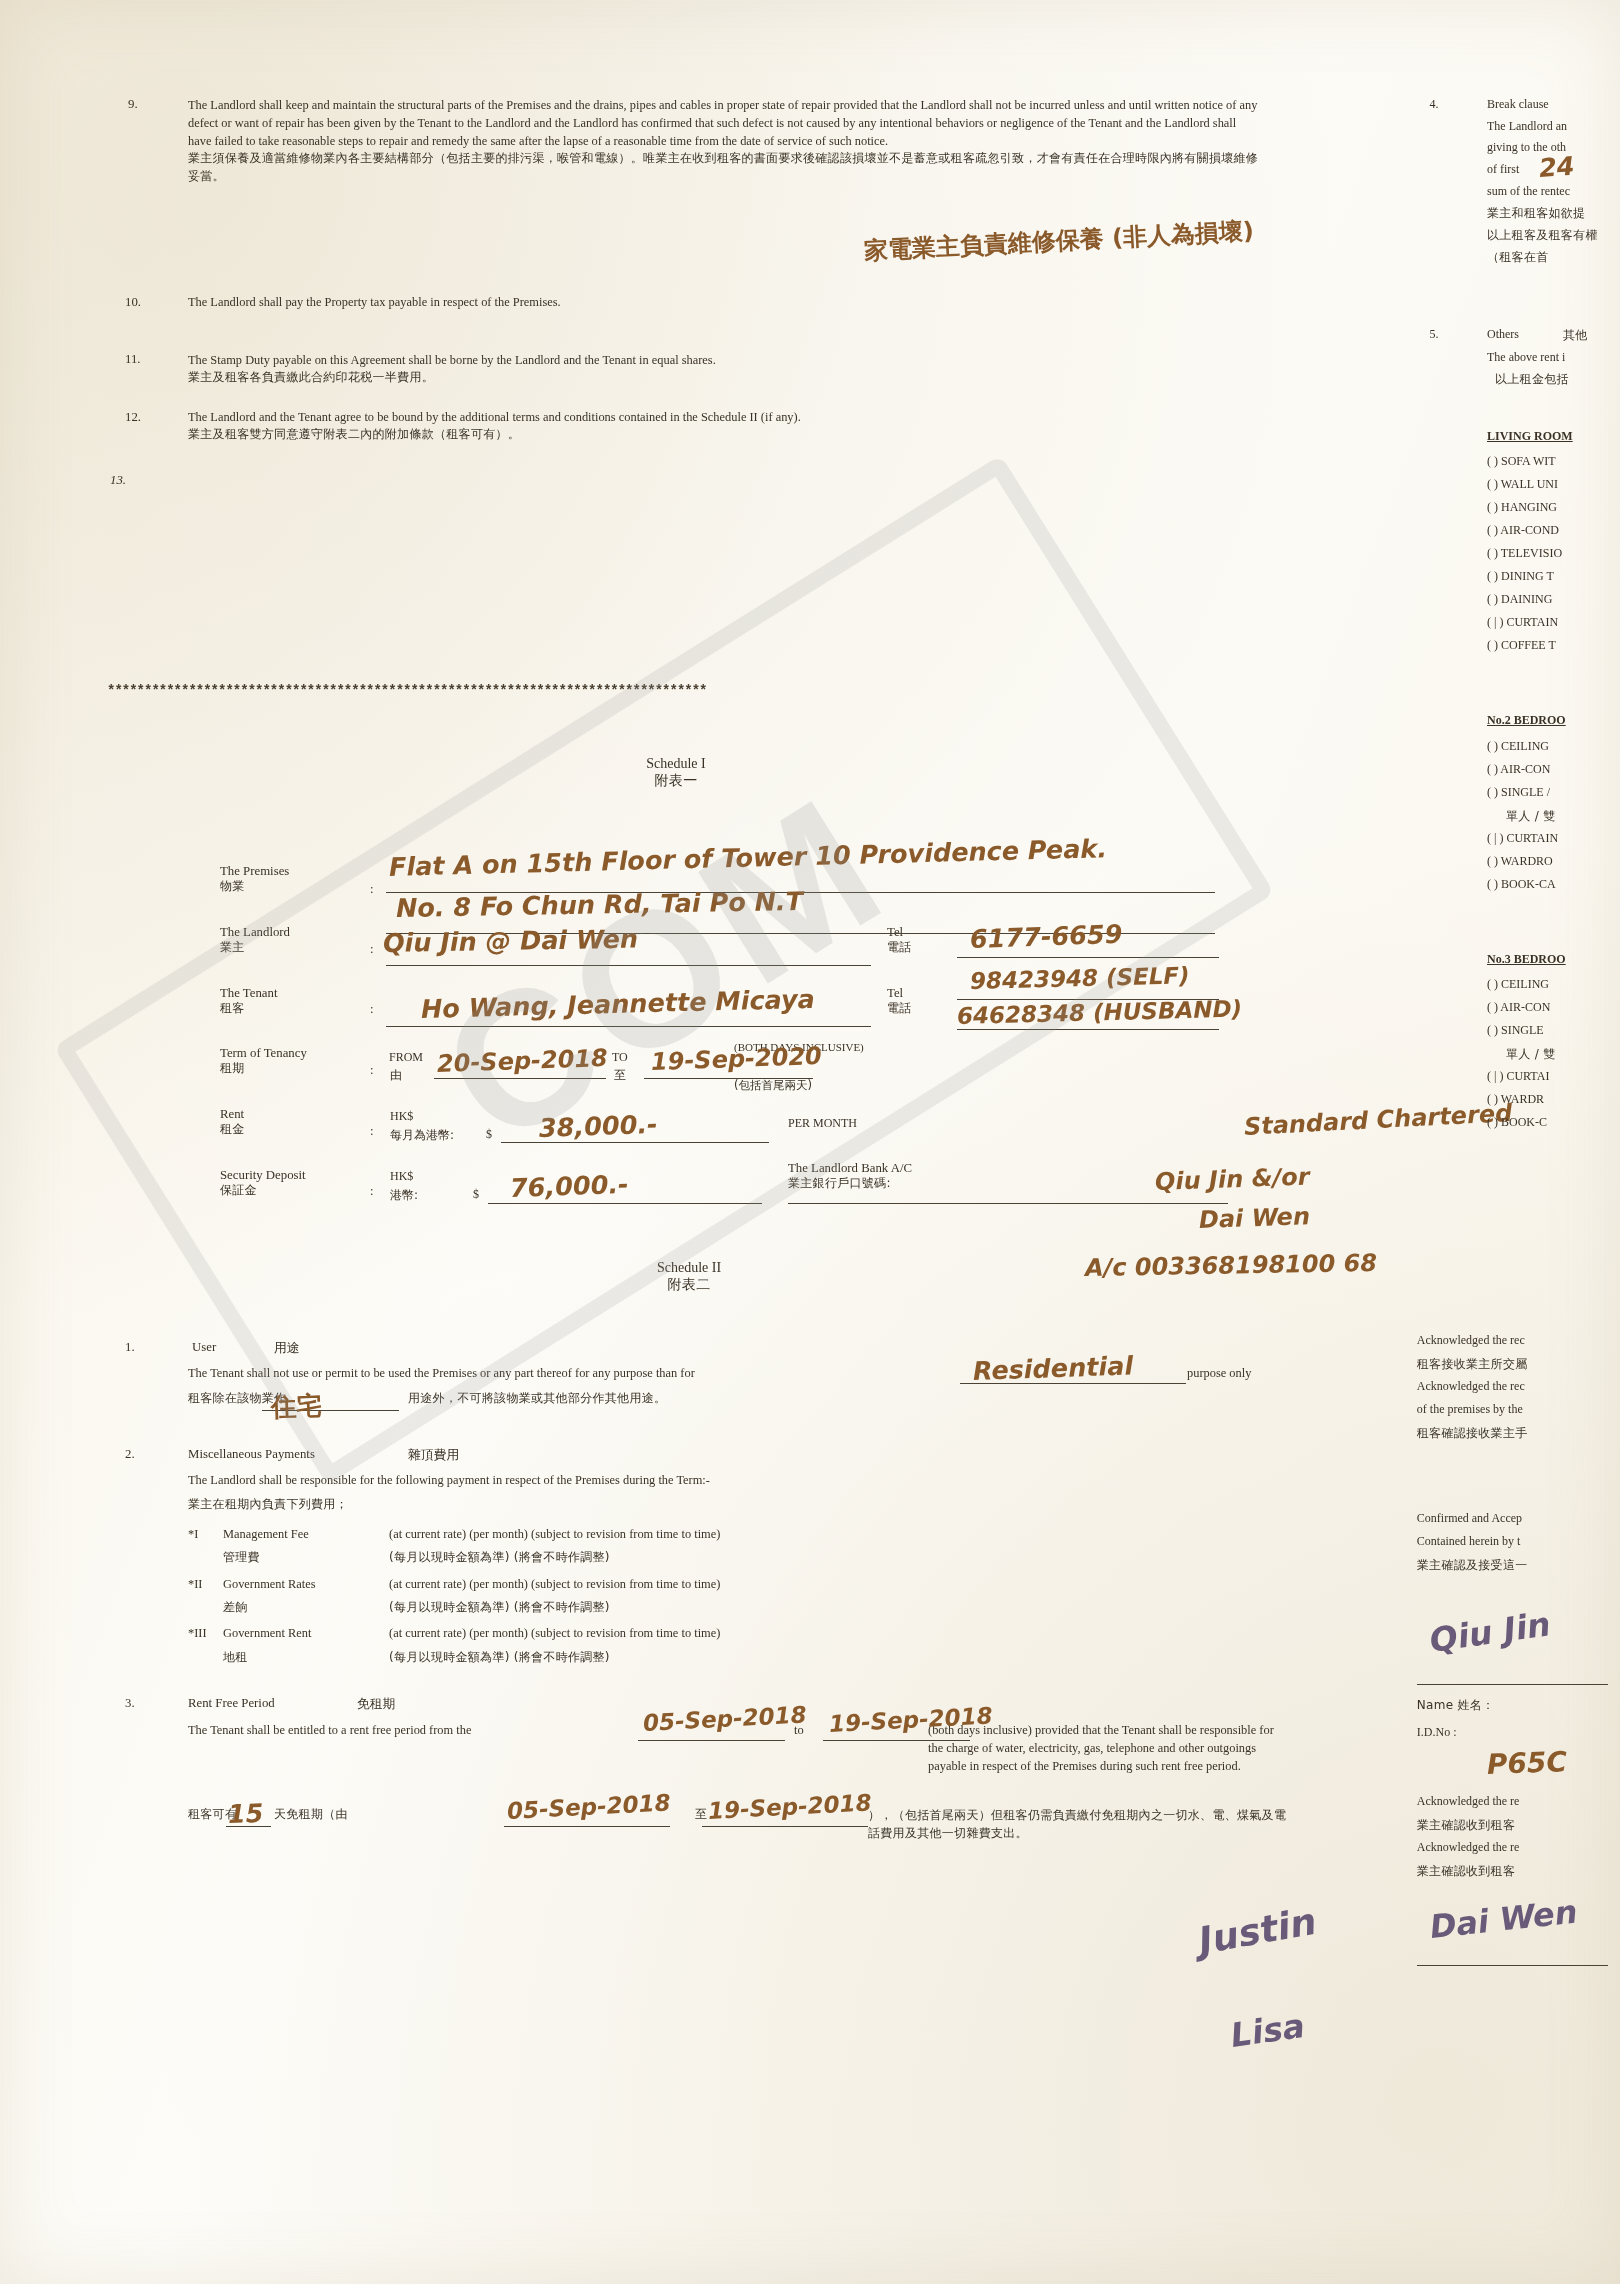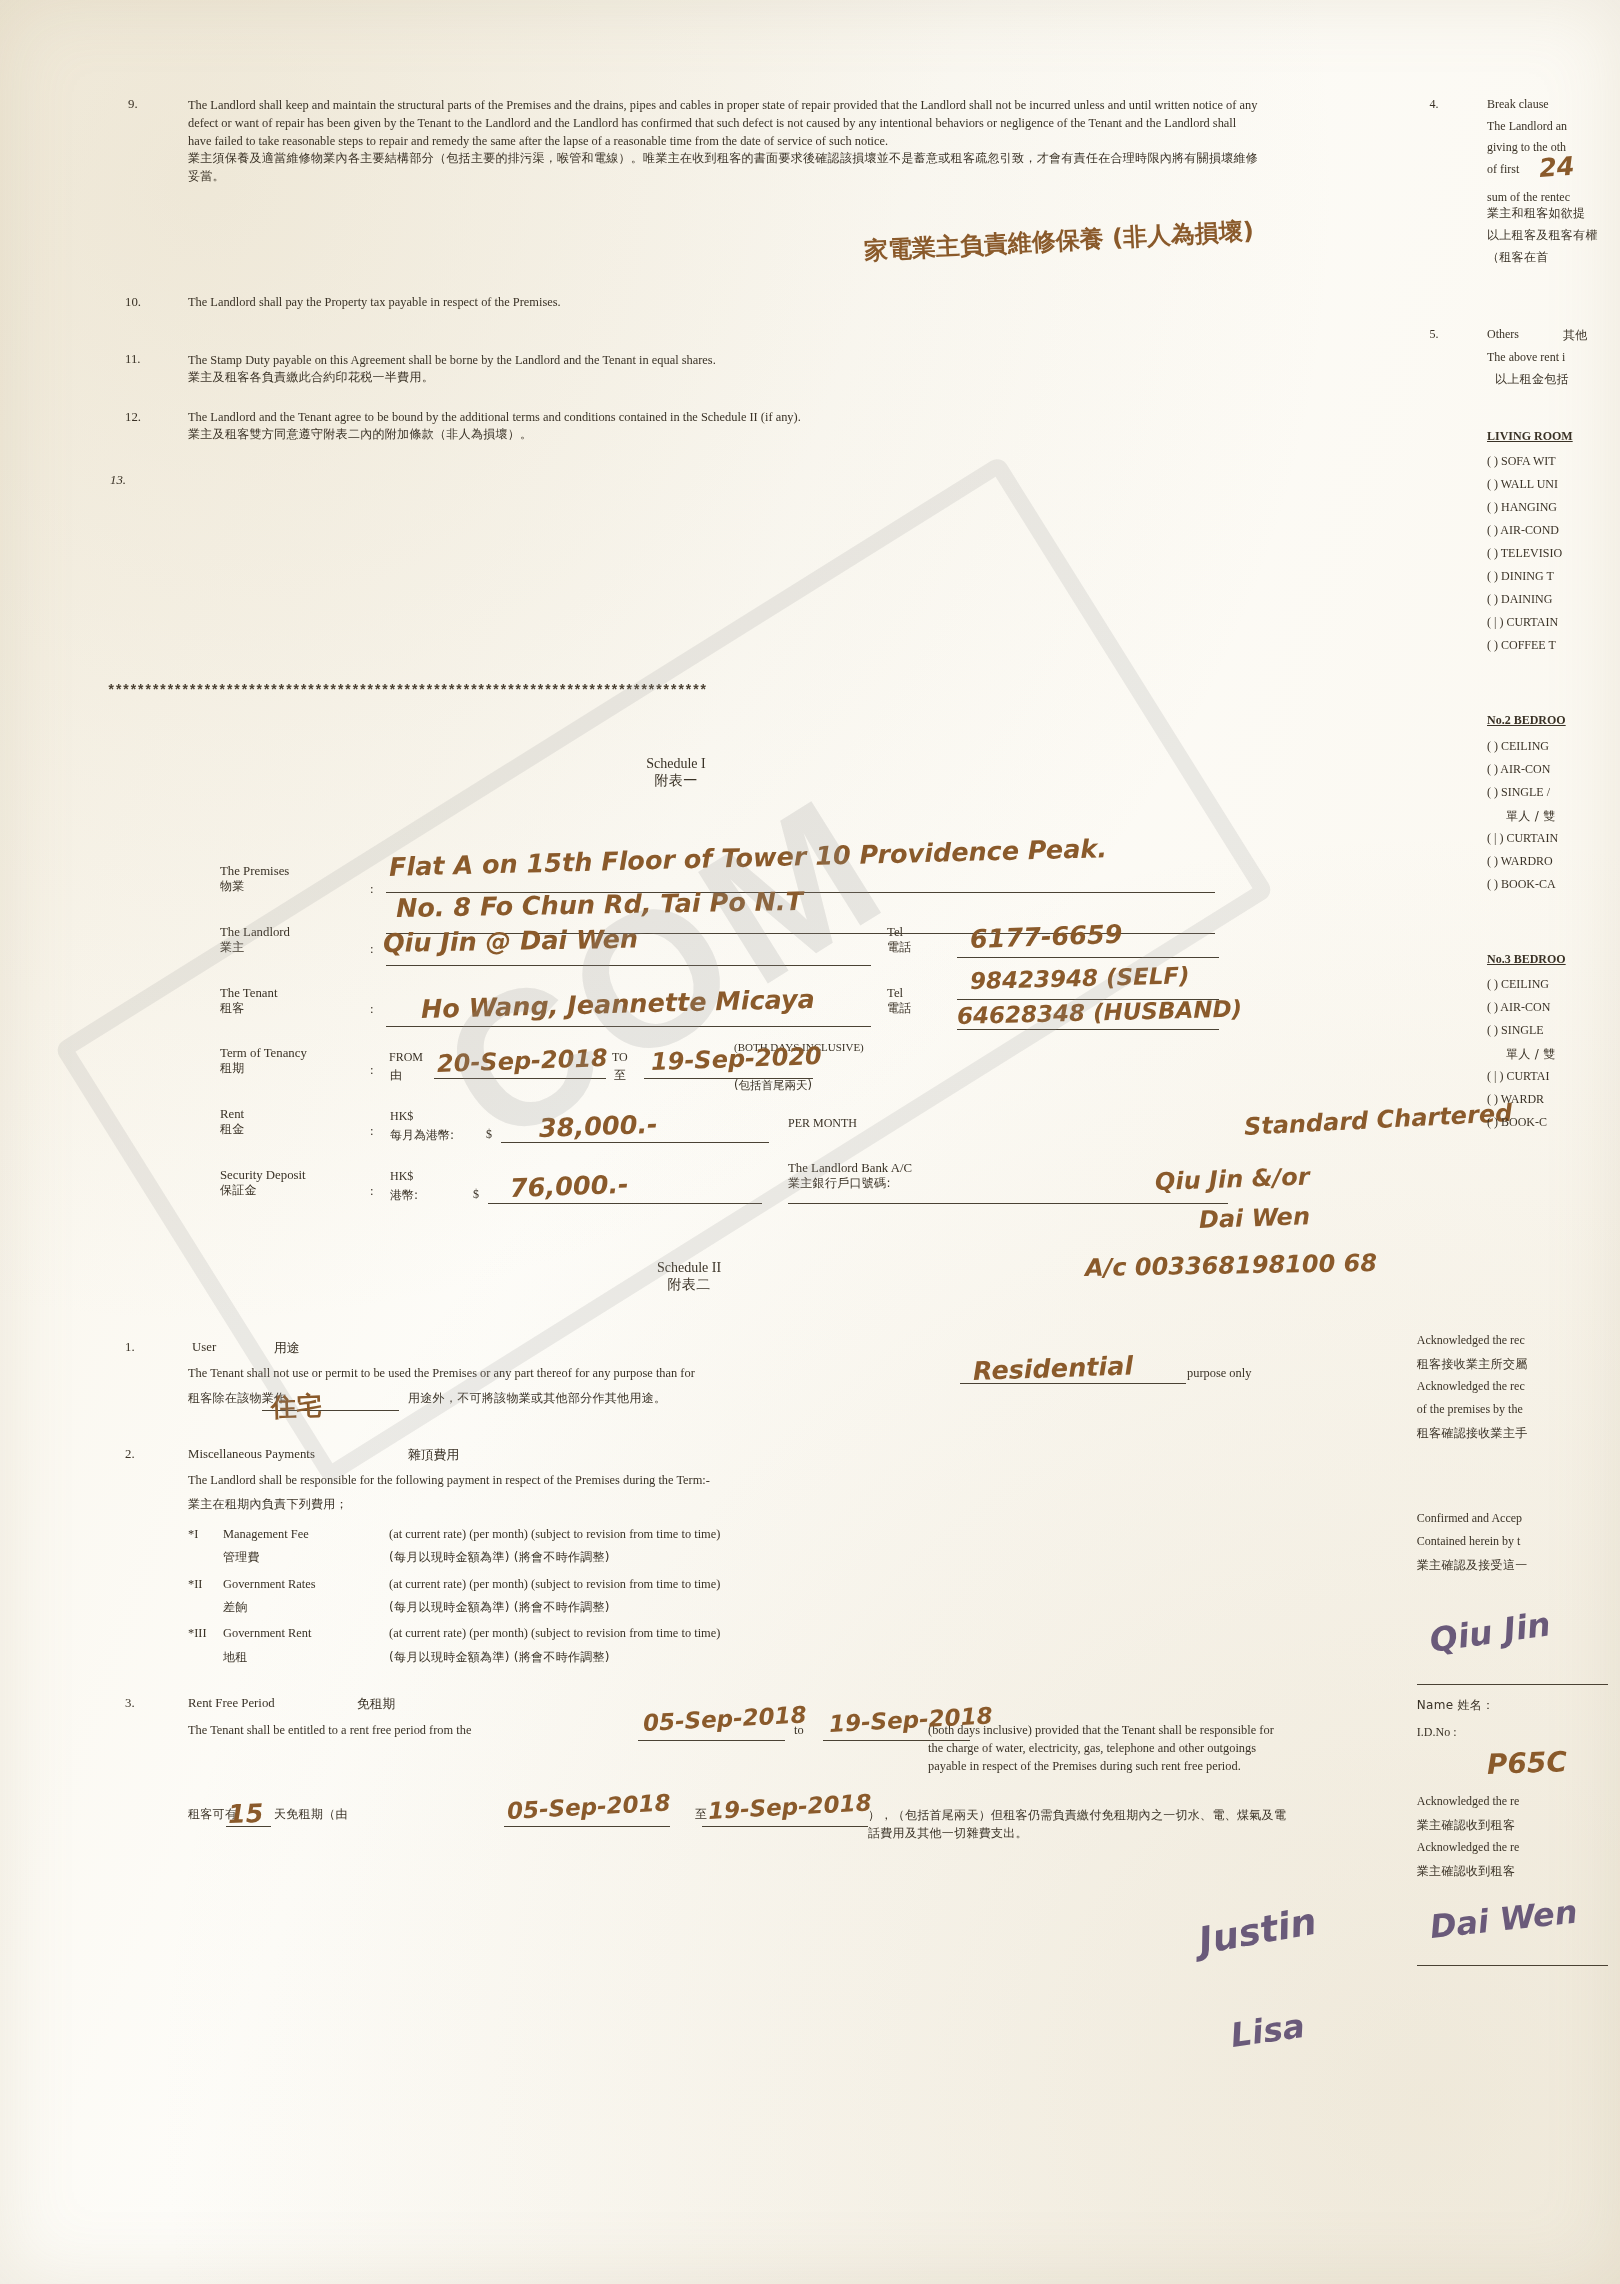--- a/index.html
+++ b/index.html
@@ -146,21 +146,21 @@
 
   <div class="num" style="left:125px; top:352px;">11.</div>
   <div class="clause" style="left:188px; top:351px; width:1072px;">
     <span class="en">The Stamp Duty payable on this Agreement shall be borne by the Landlord and the Tenant in equal shares.</span>
     <span class="zh">業主及租客各負責繳此合約印花税一半費用。</span>
   </div>
 
   <div class="num" style="left:125px; top:410px;">12.</div>
   <div class="clause" style="left:188px; top:408px; width:1072px;">
     <span class="en">The Landlord and the Tenant agree to be bound by the additional terms and conditions contained in the Schedule II (if any).</span>
-    <span class="zh">業主及租客雙方同意遵守附表二內的附加條款（非人為損壞）。</span>
+    <span class="zh">業主及租客雙方同意遵守附表二內的附加條款（租客可有）。</span>
   </div>
 
   <div class="num" style="left:110px; top:473px;font-style:italic;">13.</div>
   <div class="clause" style="left:188px; top:472px; width:1072px;">
   </div>
 
   <div class="stars" style="left:107px; top:683px;">*********************************************************************************</div>
 
   <div class="center-title" style="left:574px; top:756px; width:204px;">
     <span class="en">Schedule I</span>
@@ -332,21 +332,21 @@
   <div class="sig" style="left:1231px; top:2016px; font-size:33px; transform:rotate(-8deg);">Lisa</div>
 
   <div class="rightcol">
 
     <div class="rc-line" style="left:25.5px; top:97px;">4.</div>
     <div class="rc-line" style="left:83px; top:97px;">Break clause</div>
     <div class="rc-line" style="left:83px; top:119px;">The Landlord an</div>
     <div class="rc-line" style="left:83px; top:140px;">giving to the oth</div>
     <div class="rc-line" style="left:83px; top:162px;">of first</div>
     <div class="hw" style="left:135px; top:153px; font-size:25.5px; transform:rotate(-4deg);">24</div>
-    <div class="rc-line" style="left:83px; top:190px;">sum of the rentec</div>
+    <div class="rc-line" style="left:83px; top:184px;">sum of the rentec</div>
     <div class="rc-line zh" style="left:83px; top:205px;">業主和租客如欲提</div>
     <div class="rc-line zh" style="left:83px; top:227px;">以上租客及租客有權</div>
     <div class="rc-line zh" style="left:83px; top:249px;">（租客在首</div>
 
     <div class="rc-line" style="left:25.5px; top:327px;">5.</div>
     <div class="rc-line" style="left:83px; top:327px;">Others</div>
     <div class="rc-line zh" style="left:159px; top:327px;">其他</div>
     <div class="rc-line" style="left:83px; top:350px;">The above rent i</div>
     <div class="rc-line zh" style="left:91px; top:371px;">以上租金包括</div>
 

